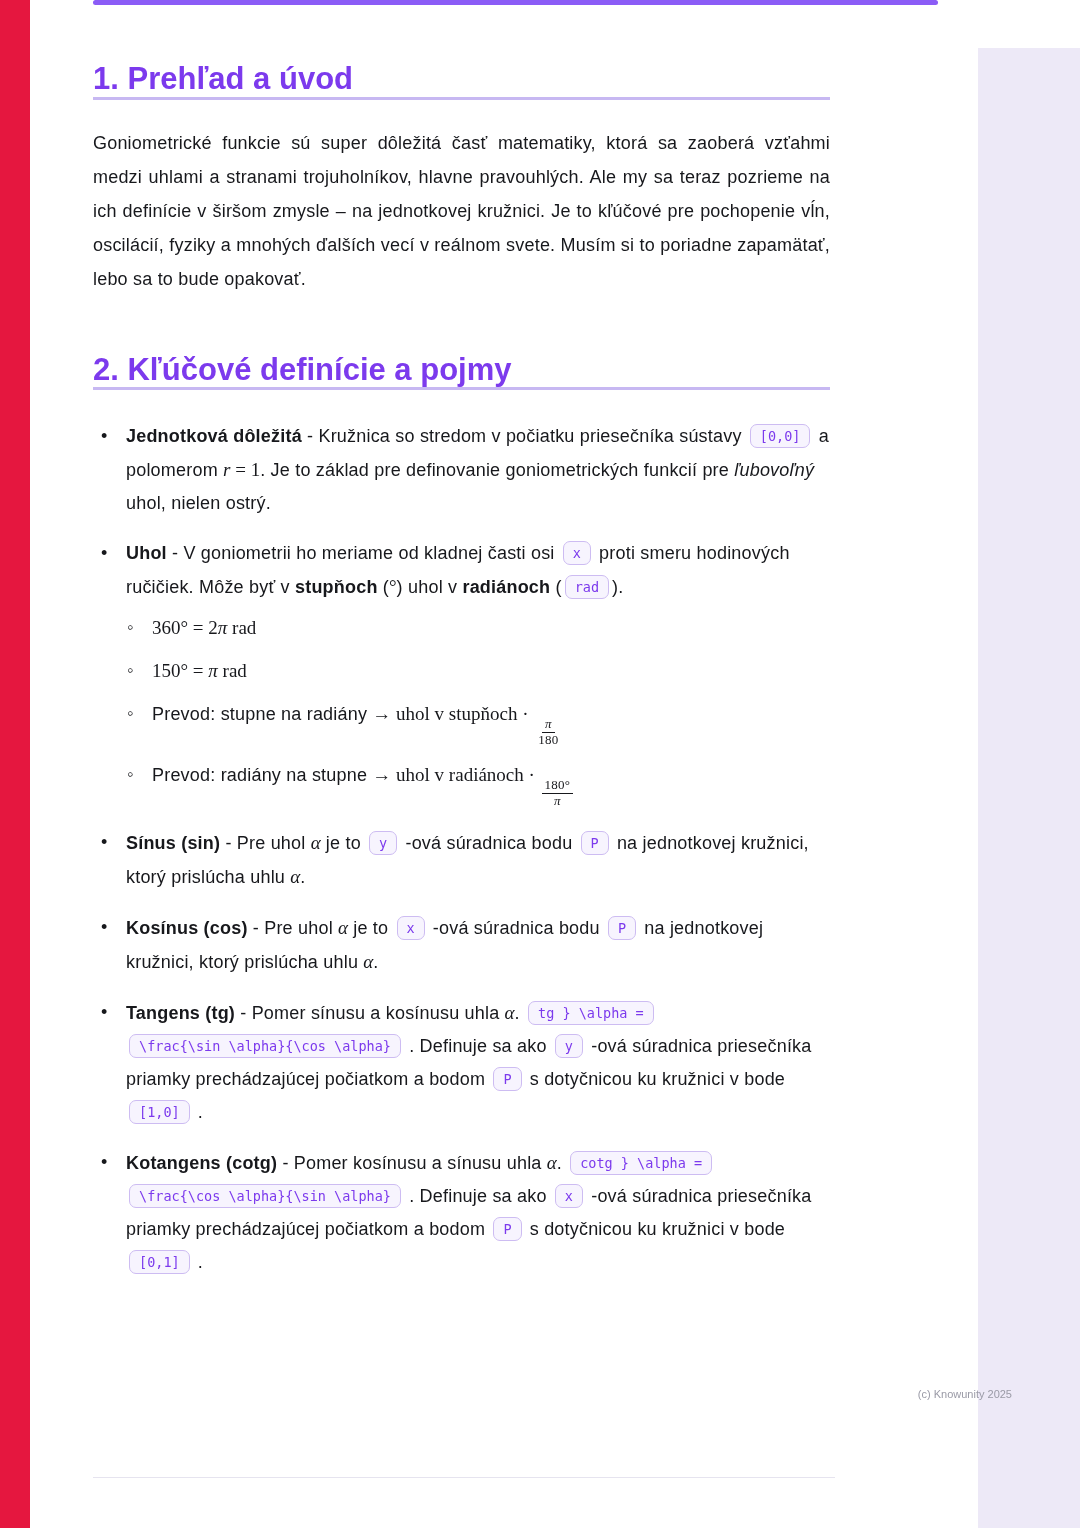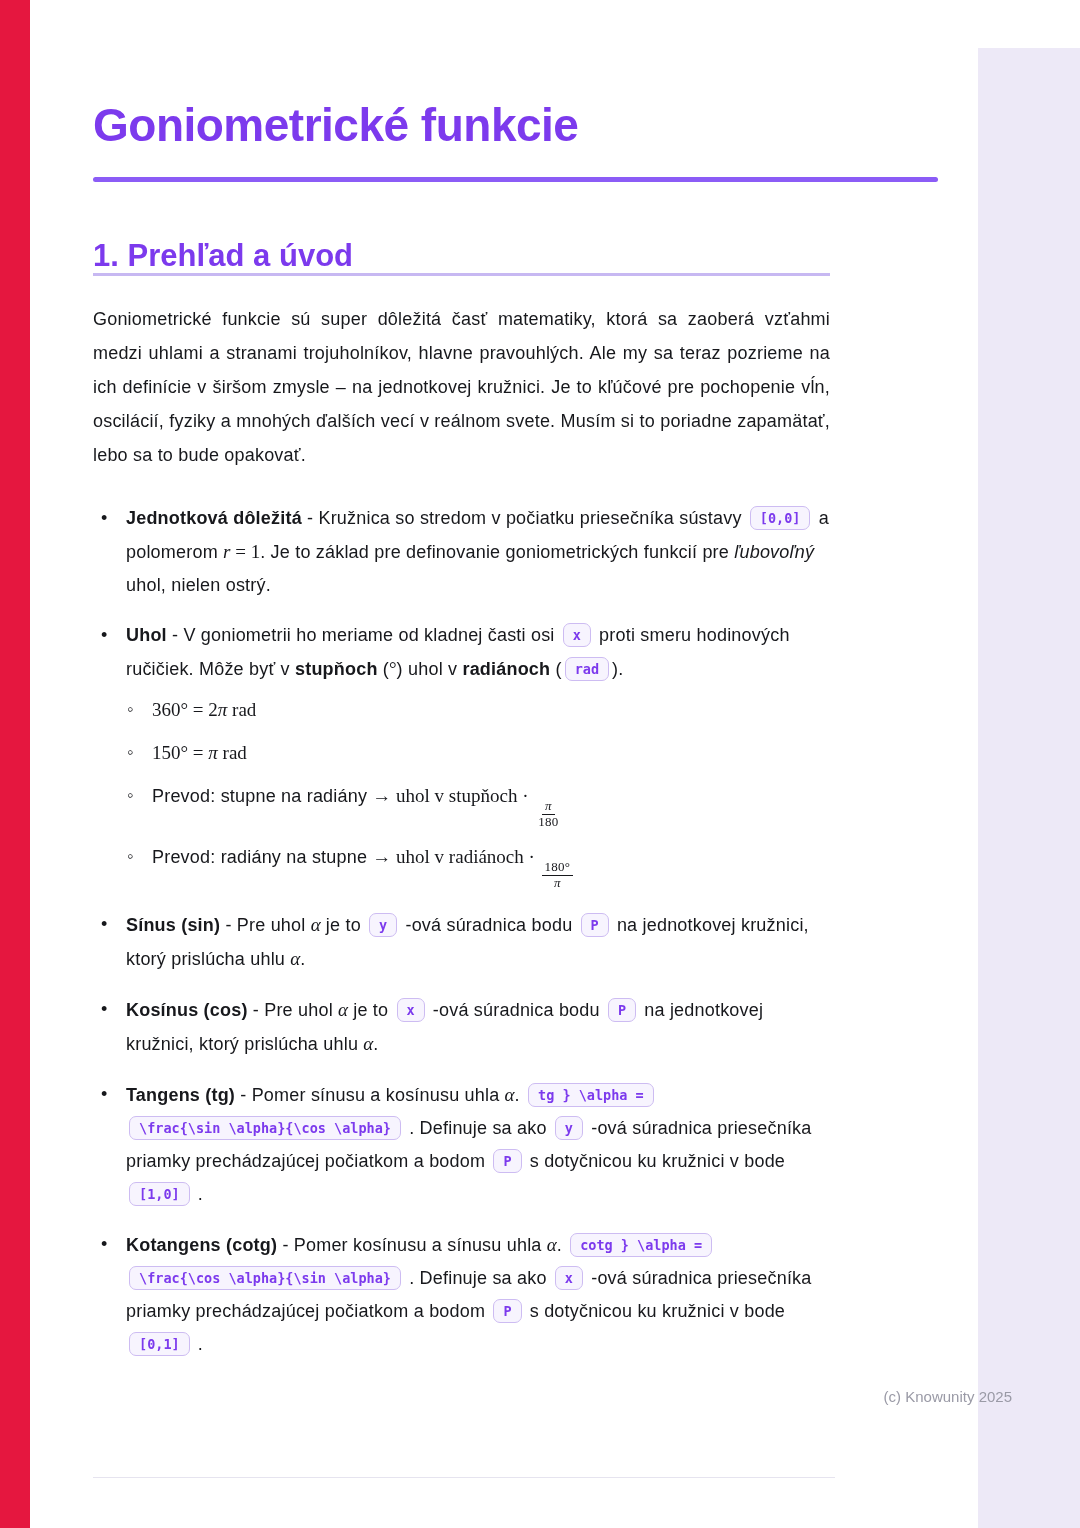--- a/index.html
+++ b/index.html
@@ -40,47 +40,47 @@
   ul.subs{list-style:none;margin:8px 0 2px 0;padding:0;}
   ul.subs > li{position:relative;padding-left:26px;margin-bottom:11px;line-height:31px;}
 
   strong.term{font-weight:700;}
   em{font-style:italic;}
 
   .mtext{font-family:"Liberation Serif","DejaVu Serif",serif;font-size:19px;letter-spacing:0;}
   .mvar{font-family:"Liberation Serif","DejaVu Serif",serif;font-style:italic;font-size:19px;letter-spacing:0;}
 
   code.chip{display:inline-block;font-family:"DejaVu Sans Mono","Liberation Mono",monospace;
-    font-size:13.5px;font-weight:700;color:var(--accent);background:var(--code_bg);
+    font-size:13.5px;font-weight:400;color:var(--accent);background:var(--code_bg);
     border:1.5px solid var(--code_border);border-radius:7px;padding:1px 9px;line-height:20px;
     margin:0 3px;vertical-align:1px;white-space:nowrap;letter-spacing:0;}
 
   .frac{display:inline-flex;flex-direction:column;align-items:center;vertical-align:-8px;
     font-family:"Liberation Serif","DejaVu Serif",serif;font-size:13px;line-height:1.15;margin-left:2px;}
   .frac .fnum{border-bottom:1px solid var(--body_text);padding:0 3px;}
   .frac .fden{padding:0 3px;}
   .it{font-style:italic;}
 
   .footer-rule{position:absolute;left:93px;top:1477px;width:742px;height:1px;background:var(--divider);}
-  .footer{position:absolute;top:1388px;right:68px;font-size:15px;color:var(--footer_text);}
+  .footer{position:absolute;top:1388px;right:68px;font-size:11px;color:var(--footer_text);}
 </style>
 </head>
 <body>
 
 <div class="page">
   <div class="left-strip"></div>
   <div class="right-strip"></div>
 
   <div class="content">
-    <h1>Goniometrické funkcie</h1>
     <div class="title-rule"></div>
 
     <h2>1. Prehľad a úvod</h2>
     <p class="intro">Goniometrické funkcie sú super dôležitá časť matematiky, ktorá sa zaoberá vzťahmi medzi uhlami a stranami trojuholníkov, hlavne pravouhlých. Ale my sa teraz pozrieme na ich definície v širšom zmysle – na jednotkovej kružnici. Je to kľúčové pre pochopenie vĺn, oscilácií, fyziky a mnohých ďalších vecí v reálnom svete. Musím si to poriadne zapamätať, lebo sa to bude opakovať.</p>
 
+    <h2>2. Kľúčové definície a pojmy</h2>
 
     <ul class="bullets">
 
       <li>
         <span class="marker">•</span>
         <strong class="term">Jednotková dôležitá</strong><span> - Kružnica so stredom v počiatku priesečníka sústavy </span><code class="chip">[0,0]</code><span> a polomerom </span><span class="mvar">r</span><span class="mtext"> = 1</span><span>. Je to základ pre definovanie goniometrických funkcií pre </span><em>ľubovoľný</em><span> uhol, nielen ostrý.</span>
       </li>
 
       <li>
         <span class="marker">•</span>

